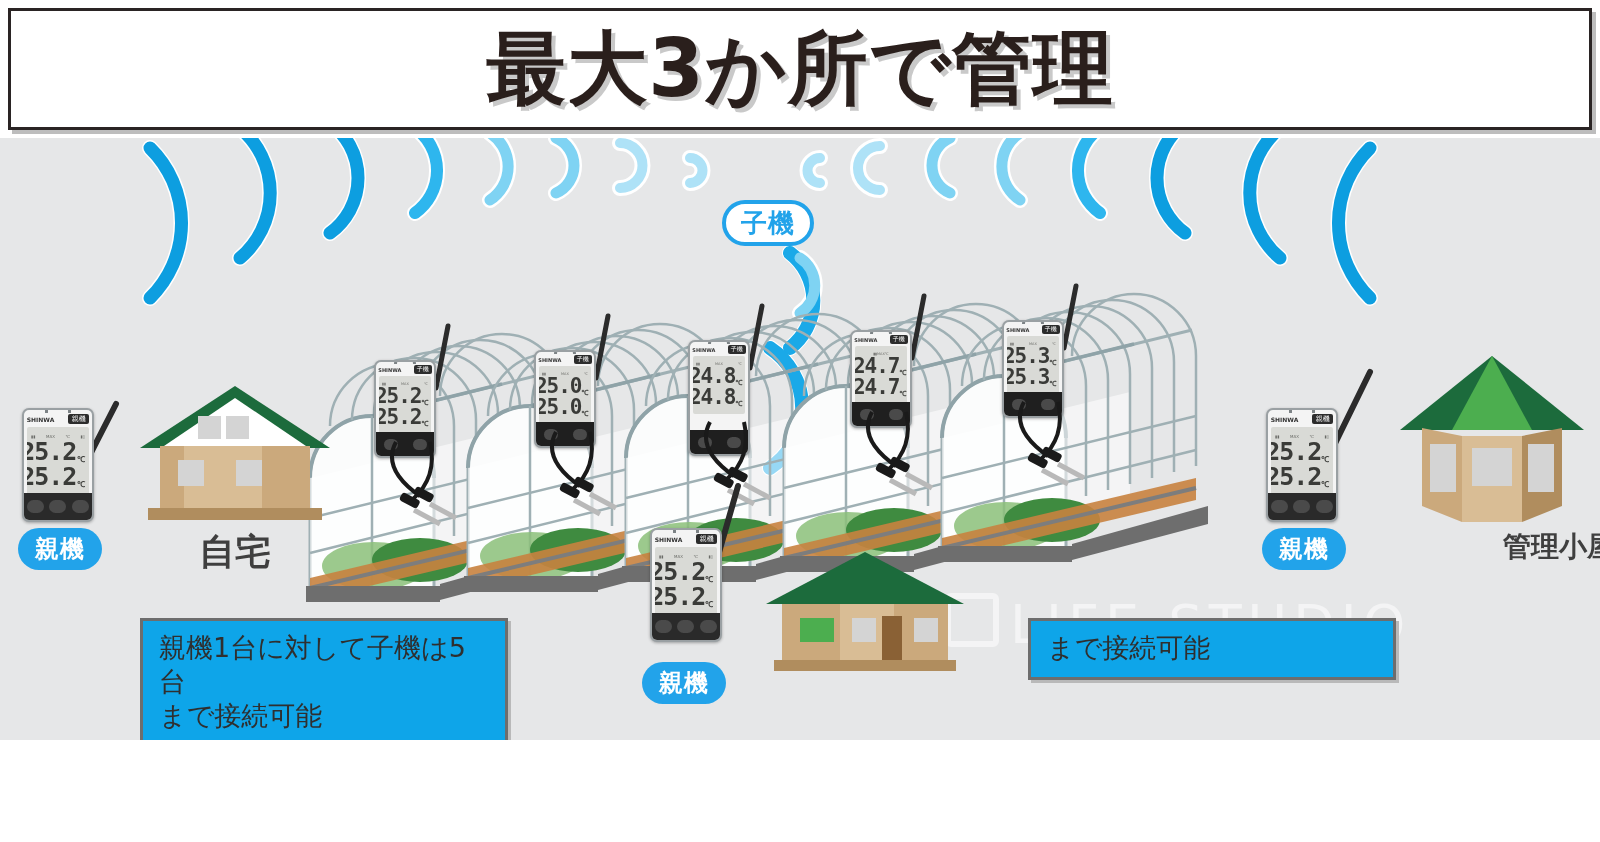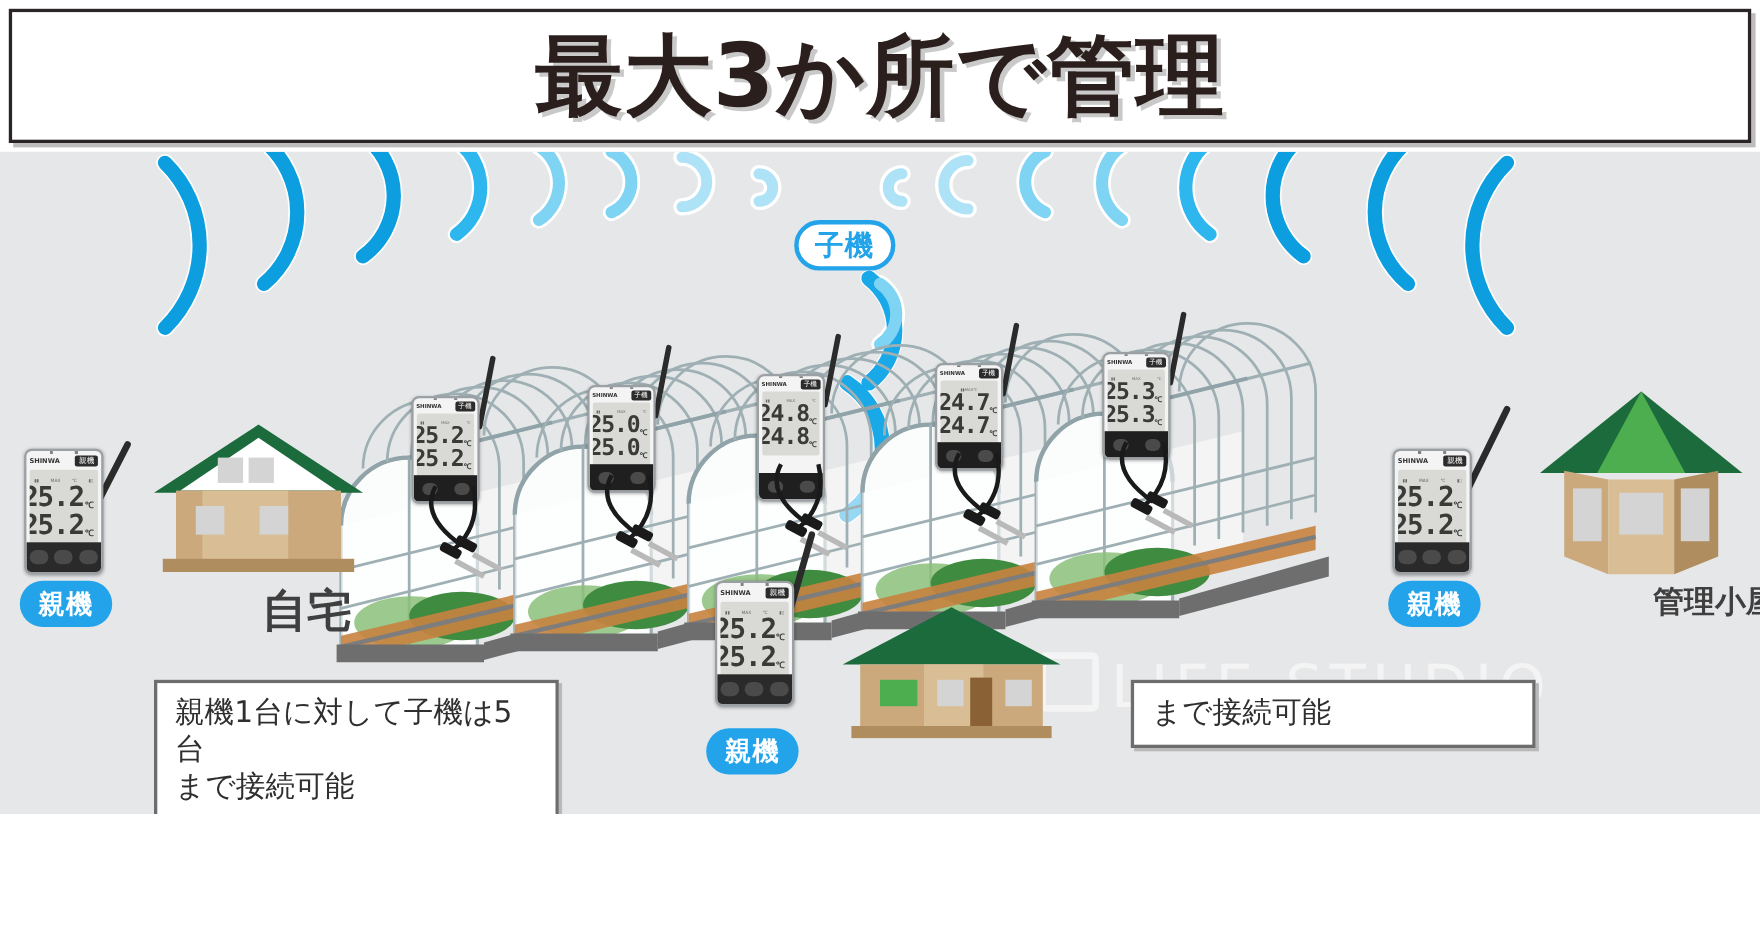--- a/index.html
+++ b/index.html
@@ -118,21 +118,21 @@
   }
 
   
   .place-label{
     position:absolute; color:#3f3f3f; font-weight:bold;
     white-space:nowrap; text-align:center;
   }
 
   
   .callout{
-    position:absolute; background:#ffffff;
+    position:absolute; background:#0ea5e9;
     border:3px solid #6d6d6d;
     box-shadow:3px 3px 0 #b9b9b9;
     padding:10px 14px 12px 16px;
     color:#2f2f2f; font-weight:500;
     line-height:1.26; font-size:27px;
   }
 
   
   .footer{
     position:absolute; left:0; top:740px; width:1600px; height:102px;
@@ -296,21 +296,21 @@
       <polygon points="95,8 190,70 0,70" fill="#1c6b3c"></polygon>
       <polygon points="95,20 166,68 24,68" fill="#ffffff"></polygon>
       <rect x="58" y="38" width="23" height="23" fill="#d4d4d4"></rect>
       <rect x="86" y="38" width="23" height="23" fill="#d4d4d4"></rect>
       <rect x="20" y="68" width="150" height="64" fill="#cba97c"></rect>
       <rect x="44" y="68" width="78" height="64" fill="#d9bd95"></rect>
       <rect x="38" y="82" width="26" height="26" fill="#d4d4d4"></rect>
       <rect x="96" y="82" width="26" height="26" fill="#d4d4d4"></rect>
       <rect x="8" y="130" width="174" height="12" fill="#b08d5e"></rect>
     </svg>
-    <div class="place-label" style="left:150px;top:390px;width:170px;font-size:41px;text-align:right;">自宅</div>
+    <div class="place-label" style="left:150px;top:390px;width:170px;font-size:36px;">自宅</div>
 
     <div style="position:absolute;left:374px;top:222px;">
       <svg width="70" height="70" style="position:absolute;left:56px;top:-38px;">
         <line x1="6" y1="66" x2="18" y2="4" stroke="#2b2b2b" stroke-width="5" stroke-linecap="round"></line>
       </svg>
       <div class="dev g" style="left:0;top:0;width:62px;height:98px;">
         <div class="hanger" style="top:-8px;width:22px;height:10px;"></div>
         <div class="dev-head" style="height:13px;padding-top:2px;">
           <span class="brand" style="font-size:5px;">SHINWA</span>
           <span class="devbadge" style="width:18px;height:9px;font-size:6px;">子機</span>

